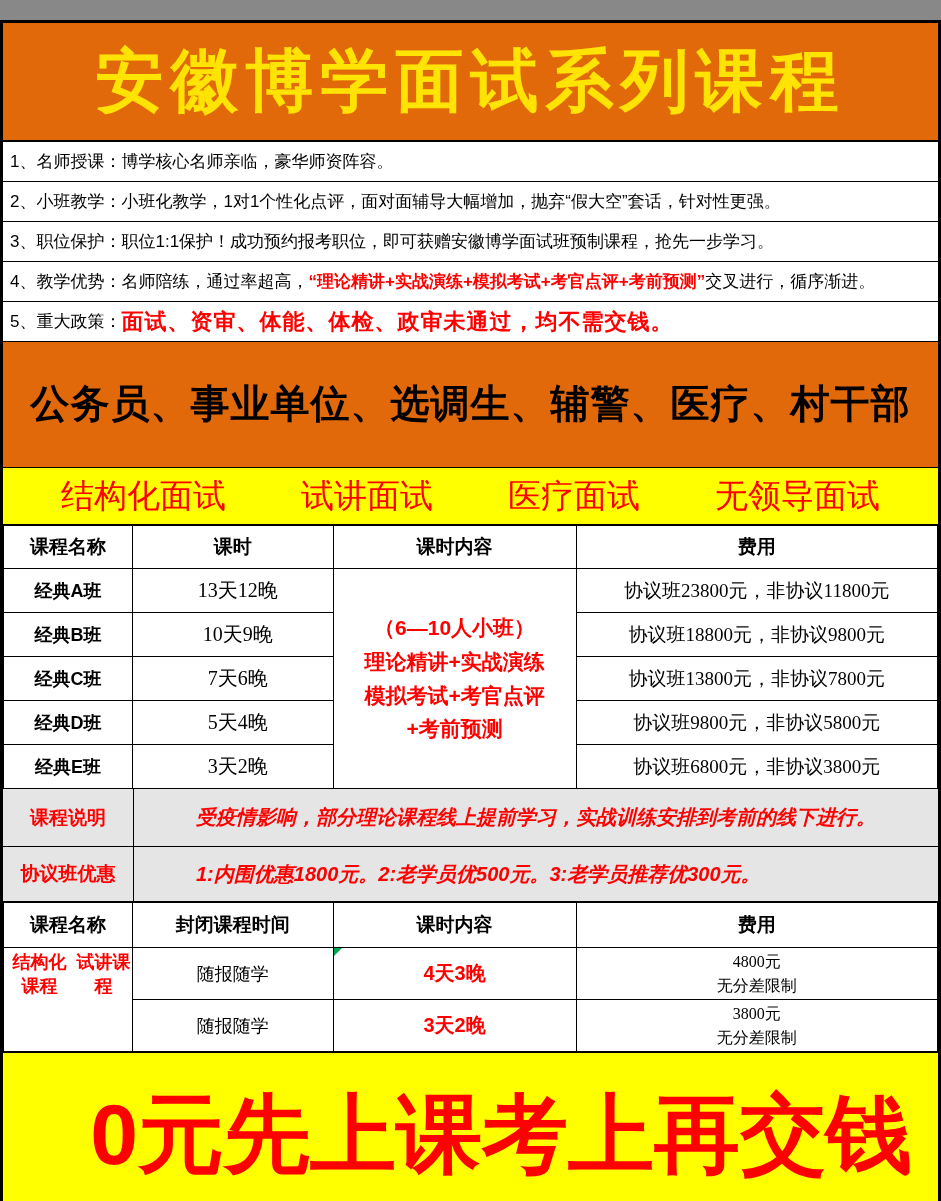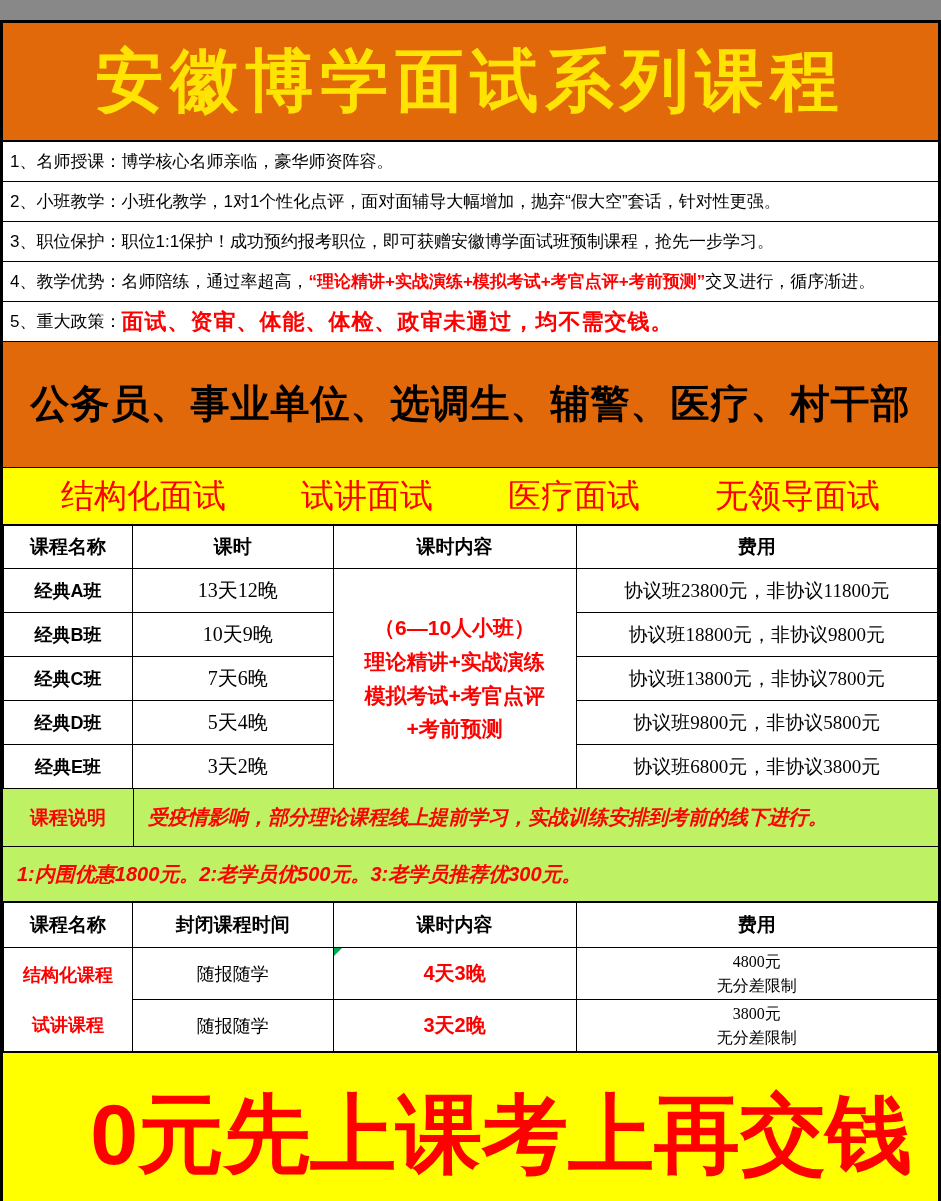--- a/index.html
+++ b/index.html
@@ -44,41 +44,41 @@
   }
   
   table { border-collapse:collapse; width:100%; table-layout:fixed; flex:0 0 auto; }
   td, th { border:1px solid #000; text-align:center; vertical-align:middle; padding:0; }
   .course-table th { height:42px; font-size:19px; font-weight:bold; background:#fff; }
   .cell-name  { font-weight:bold; font-size:18px; height:43px; }
   .cell-hours { font-size:20px; font-family:"Liberation Serif", serif;padding-left:10px; }
   .cell-fee   { font-size:19px; font-family:"Liberation Serif", serif; }
   .content-cell { color:#FF0000; font-weight:bold; font-size:21px; line-height:1.6; }
   
-  .note-row { display:flex; border-bottom:1px solid #000; background:#bef264; box-sizing:border-box; }
+  .note-row { display:flex; border-bottom:1px solid #000; background:#e5e5e5; box-sizing:border-box;gap:48px; }
   .note-row.n1 { height:58px; } .note-row.n2 { height:55px; }
   .note-label {
     width:130px; flex:0 0 auto; border-right:1px solid #000;
     display:flex; align-items:center; justify-content:center;
     color:#FF0000; font-weight:bold; font-size:19px;
   }
   .note-text {
     flex:1; display:flex; align-items:center; padding-left:14px;
     color:#FF0000; font-weight:bold; font-size:20px; white-space:nowrap;font-style:italic;
   }
   
   .oto-banner {
     height:61px; background:#E2690A; border-bottom:1px solid #000;
     display:flex; align-items:center; justify-content:center;
     font-size:40px; font-weight:bold; color:#000; letter-spacing:2px; flex:0 0 auto;
   }
   .oto-table th { height:44px; font-size:19px; font-weight:bold; }
   .oto-names {
     color:#FF0000; font-weight:bold; font-size:18px;
-    display:flex; flex-direction:column; justify-content:space-around; height:100px; 
+    display:flex; flex-direction:row; justify-content:space-around; height:100px; 
   }
   .cell-time { font-size:18px; height:51px; font-family:"Liberation Serif", serif; }
   .cell-duration { color:#FF0000; font-weight:bold; font-size:20px; position:relative; }
   .cell-fee2 { font-size:16px; line-height:1.45; font-family:"Liberation Serif", serif; }
   .green-marker {
     position:absolute; left:0; top:0; width:0; height:0;
     border-top:8px solid #00A650; border-right:8px solid transparent;
   }
   
   .footer {
@@ -175,20 +175,21 @@
       <td class="cell-fee">协议班6800元，非协议3800元</td>
     </tr>
   </tbody>
     </table>
 
   <div class="note-row n1">
     <div class="note-label">课程说明</div>
     <div class="note-text">受疫情影响，部分理论课程线上提前学习，实战训练安排到考前的线下进行。</div>
   </div>
   <div class="note-row n2">
+    <div class="note-label">协议班优惠</div>
     <div class="note-text">1:内围优惠1800元。2:老学员优500元。3:老学员推荐优300元。</div>
   </div>
 
 
   <table class="oto-table">
     <colgroup>
       <col style="width:13.8%">
         <col style="width:21.5%">
         <col style="width:26.0%">
         <col style="width:38.7%">

